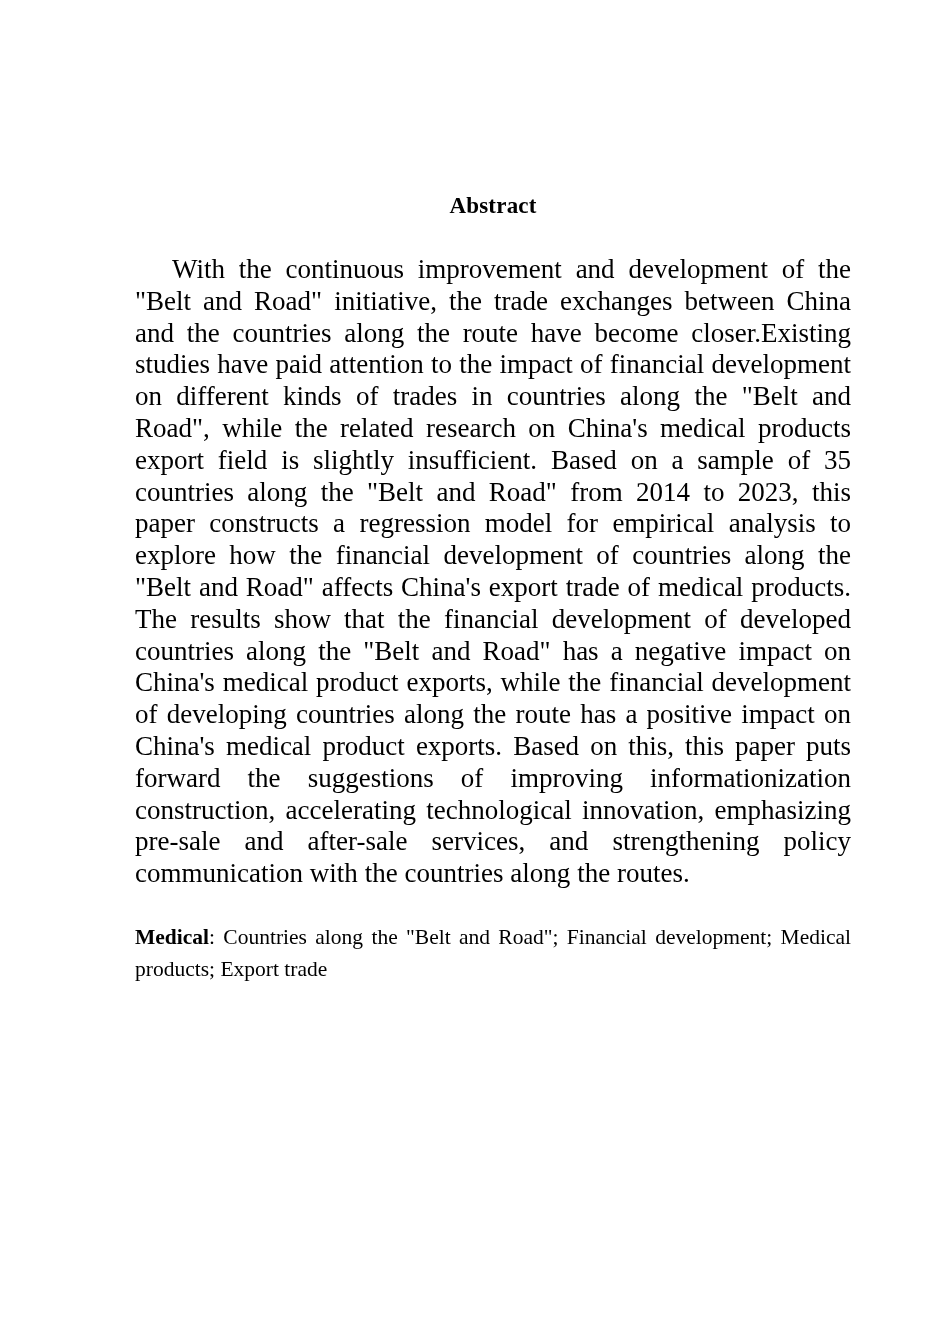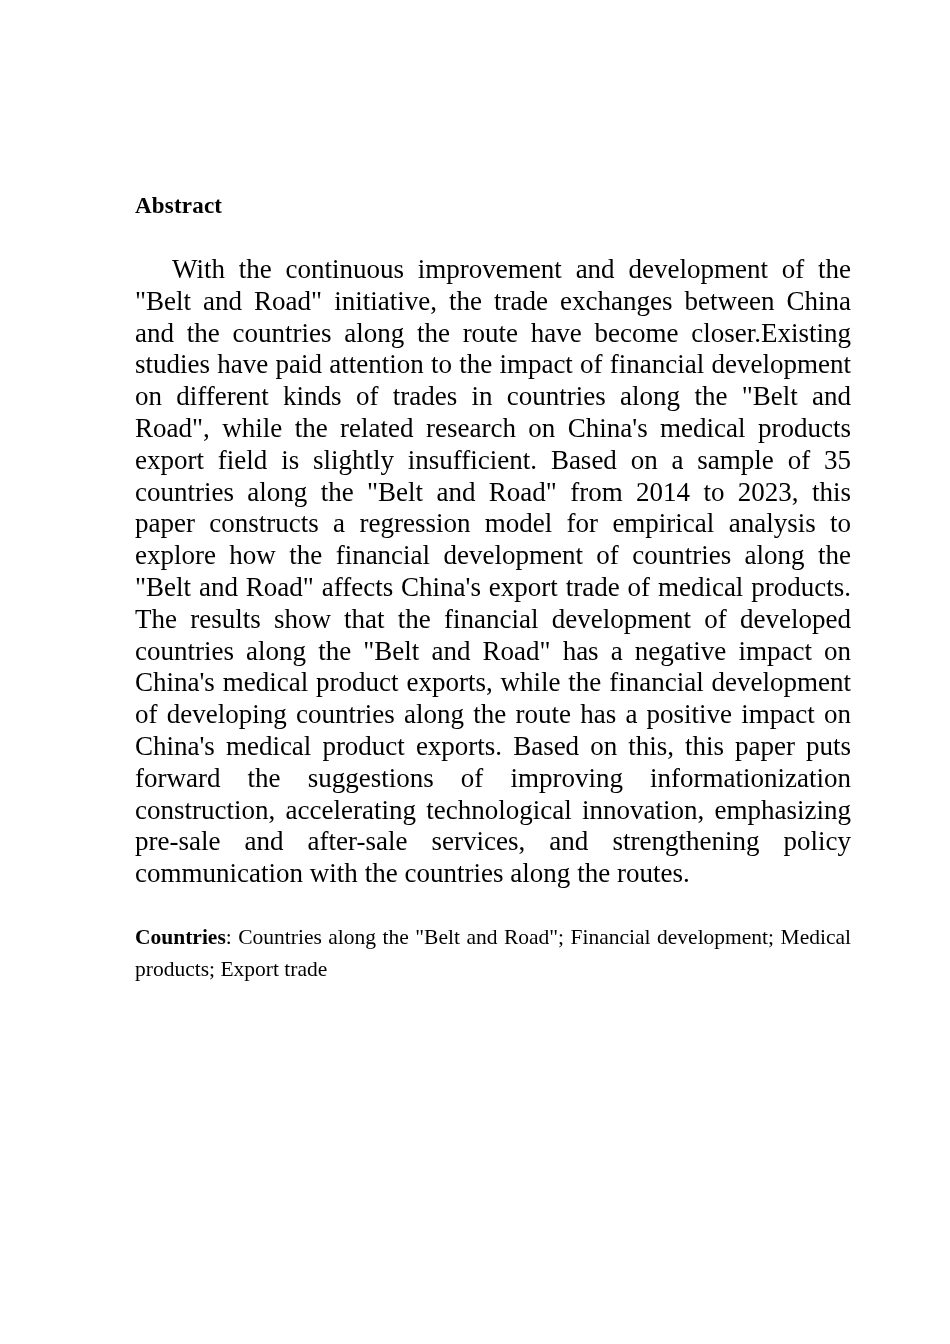--- a/index.html
+++ b/index.html
@@ -28,21 +28,21 @@
   .content {
     position: absolute;
     left: 135px;
     top: 190px;
     width: 716px;
   }
 
   .doc-title {
     font-size: 23px;
     font-weight: bold;
-    text-align: left;
+    text-align: center;
     line-height: 32px;
     margin: 0;
     letter-spacing: 0.2px;
   }
 
   .abstract-body {
     margin: 0;
     padding: 0;
     font-size: 27px;
     line-height: 31.8px;
@@ -76,17 +76,17 @@
 <body>
 
 <div class="page">
   <div class="content">
 
     <h1 class="doc-title">Abstract</h1>
 
     <p class="abstract-body">With the continuous improvement and development of the "Belt and Road" initiative, the trade exchanges between China and the countries along the route have become closer.Existing studies have paid attention to the impact of financial development on different kinds of trades in countries along the "Belt and Road", while the related research on China's medical products export field is slightly insufficient. Based on a sample of 35 countries along the "Belt and Road" from 2014 to 2023, this paper constructs a regression model for empirical analysis to explore how the financial development of countries along the "Belt and Road" affects China's export trade of medical products. The results show that the financial development of developed countries along the "Belt and Road" has a negative impact on China's medical product exports, while the financial development of developing countries along the route has a positive impact on China's medical product exports. Based on this, this paper puts forward the suggestions of  improving informationization construction, accelerating technological innovation, emphasizing pre-sale and after-sale services, and strengthening policy communication with the countries along the routes.</p>
 
     <p class="keywords-para">
-      <span class="kw-label">Countries</span><span class="kw-body">:  Countries along the "Belt and Road";  Financial development; Medical  products;  Export  trade</span>
+      <span class="kw-label">Medical</span><span class="kw-body">:  Countries along the "Belt and Road";  Financial development; Medical  products;  Export  trade</span>
     </p>
 
   </div>
 </div>
 
 </body></html>

